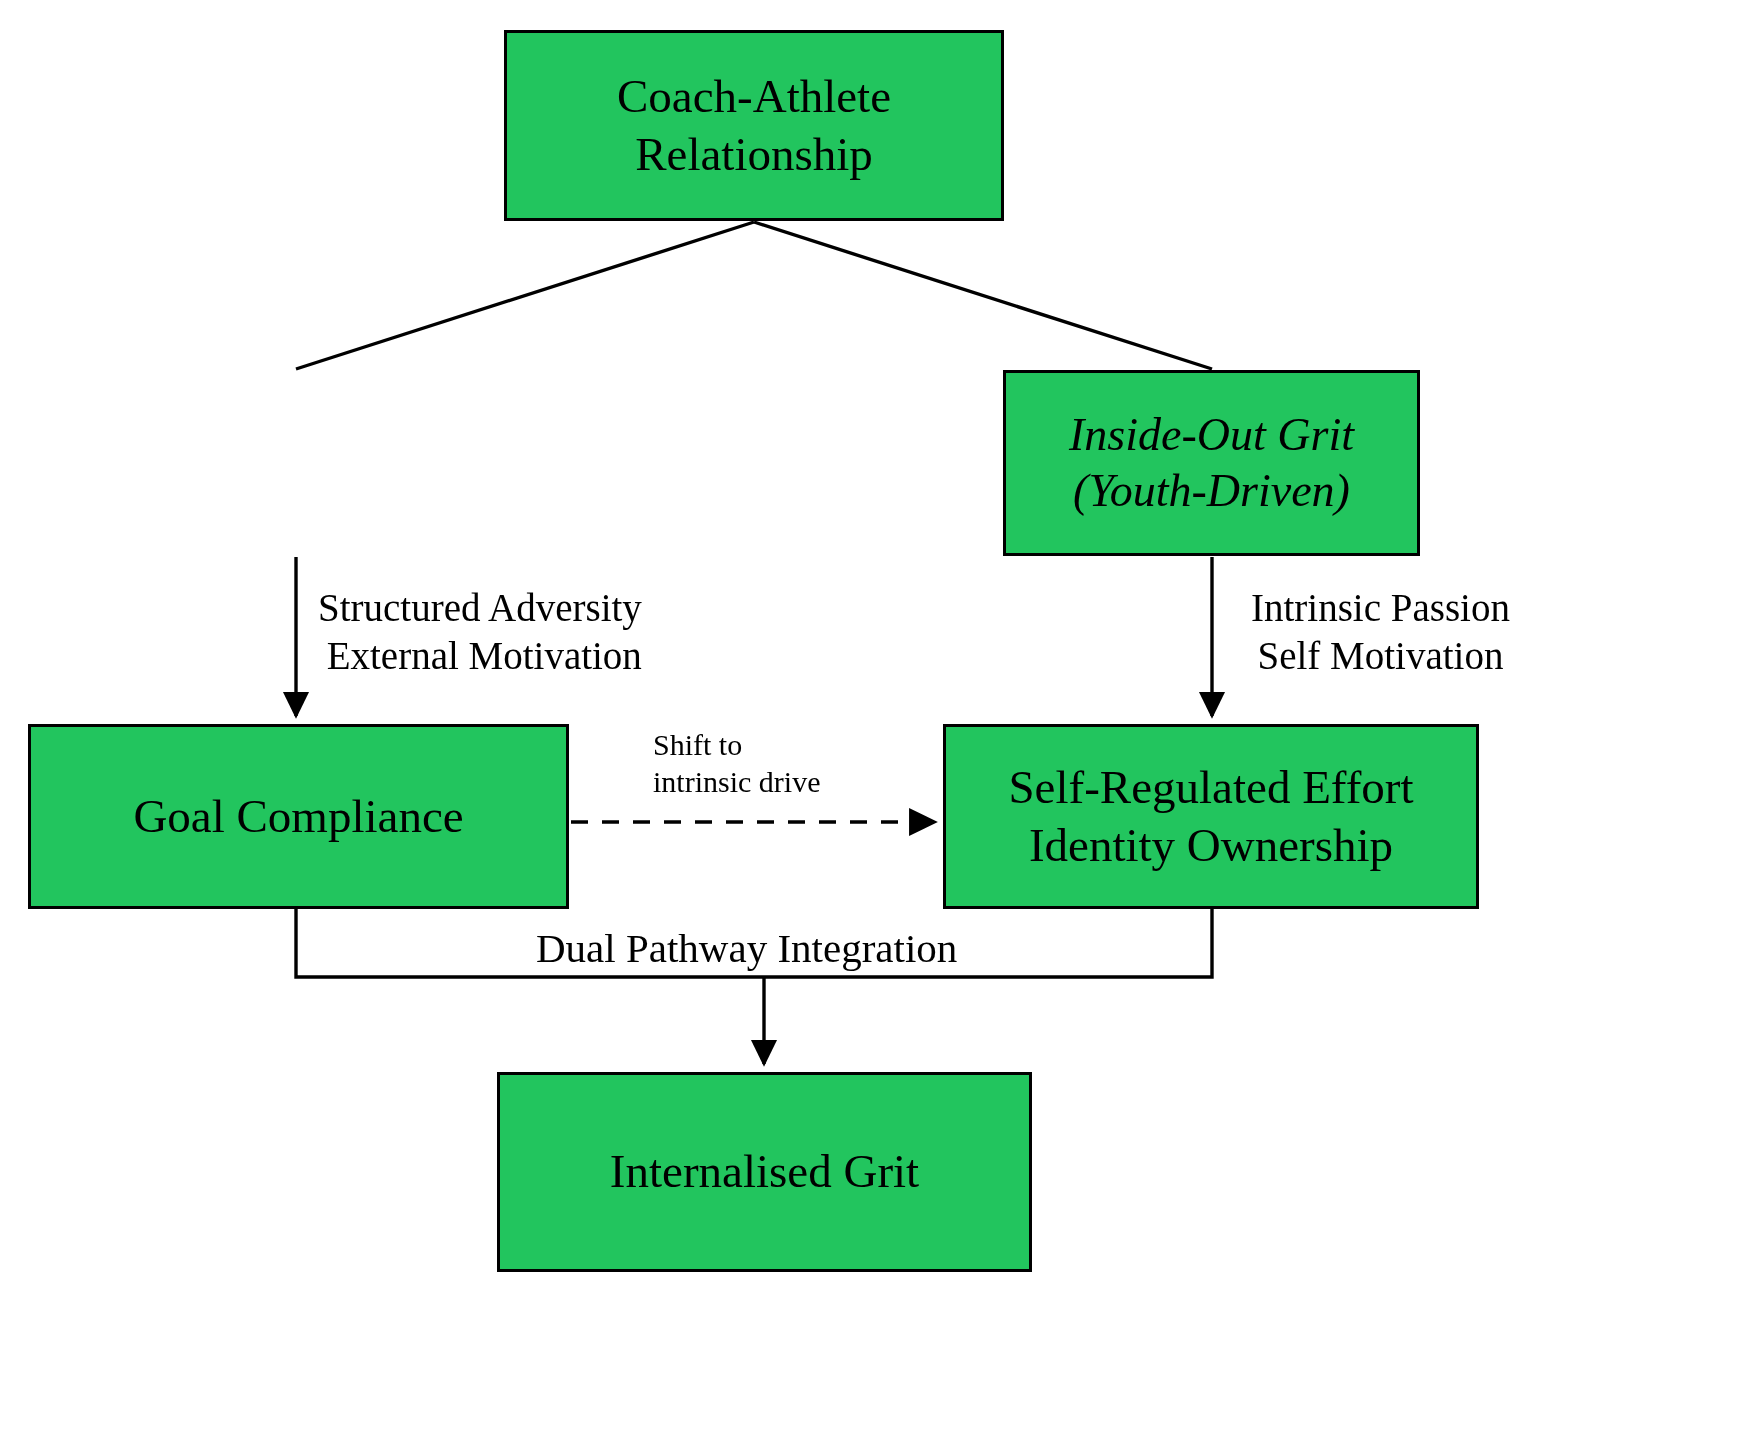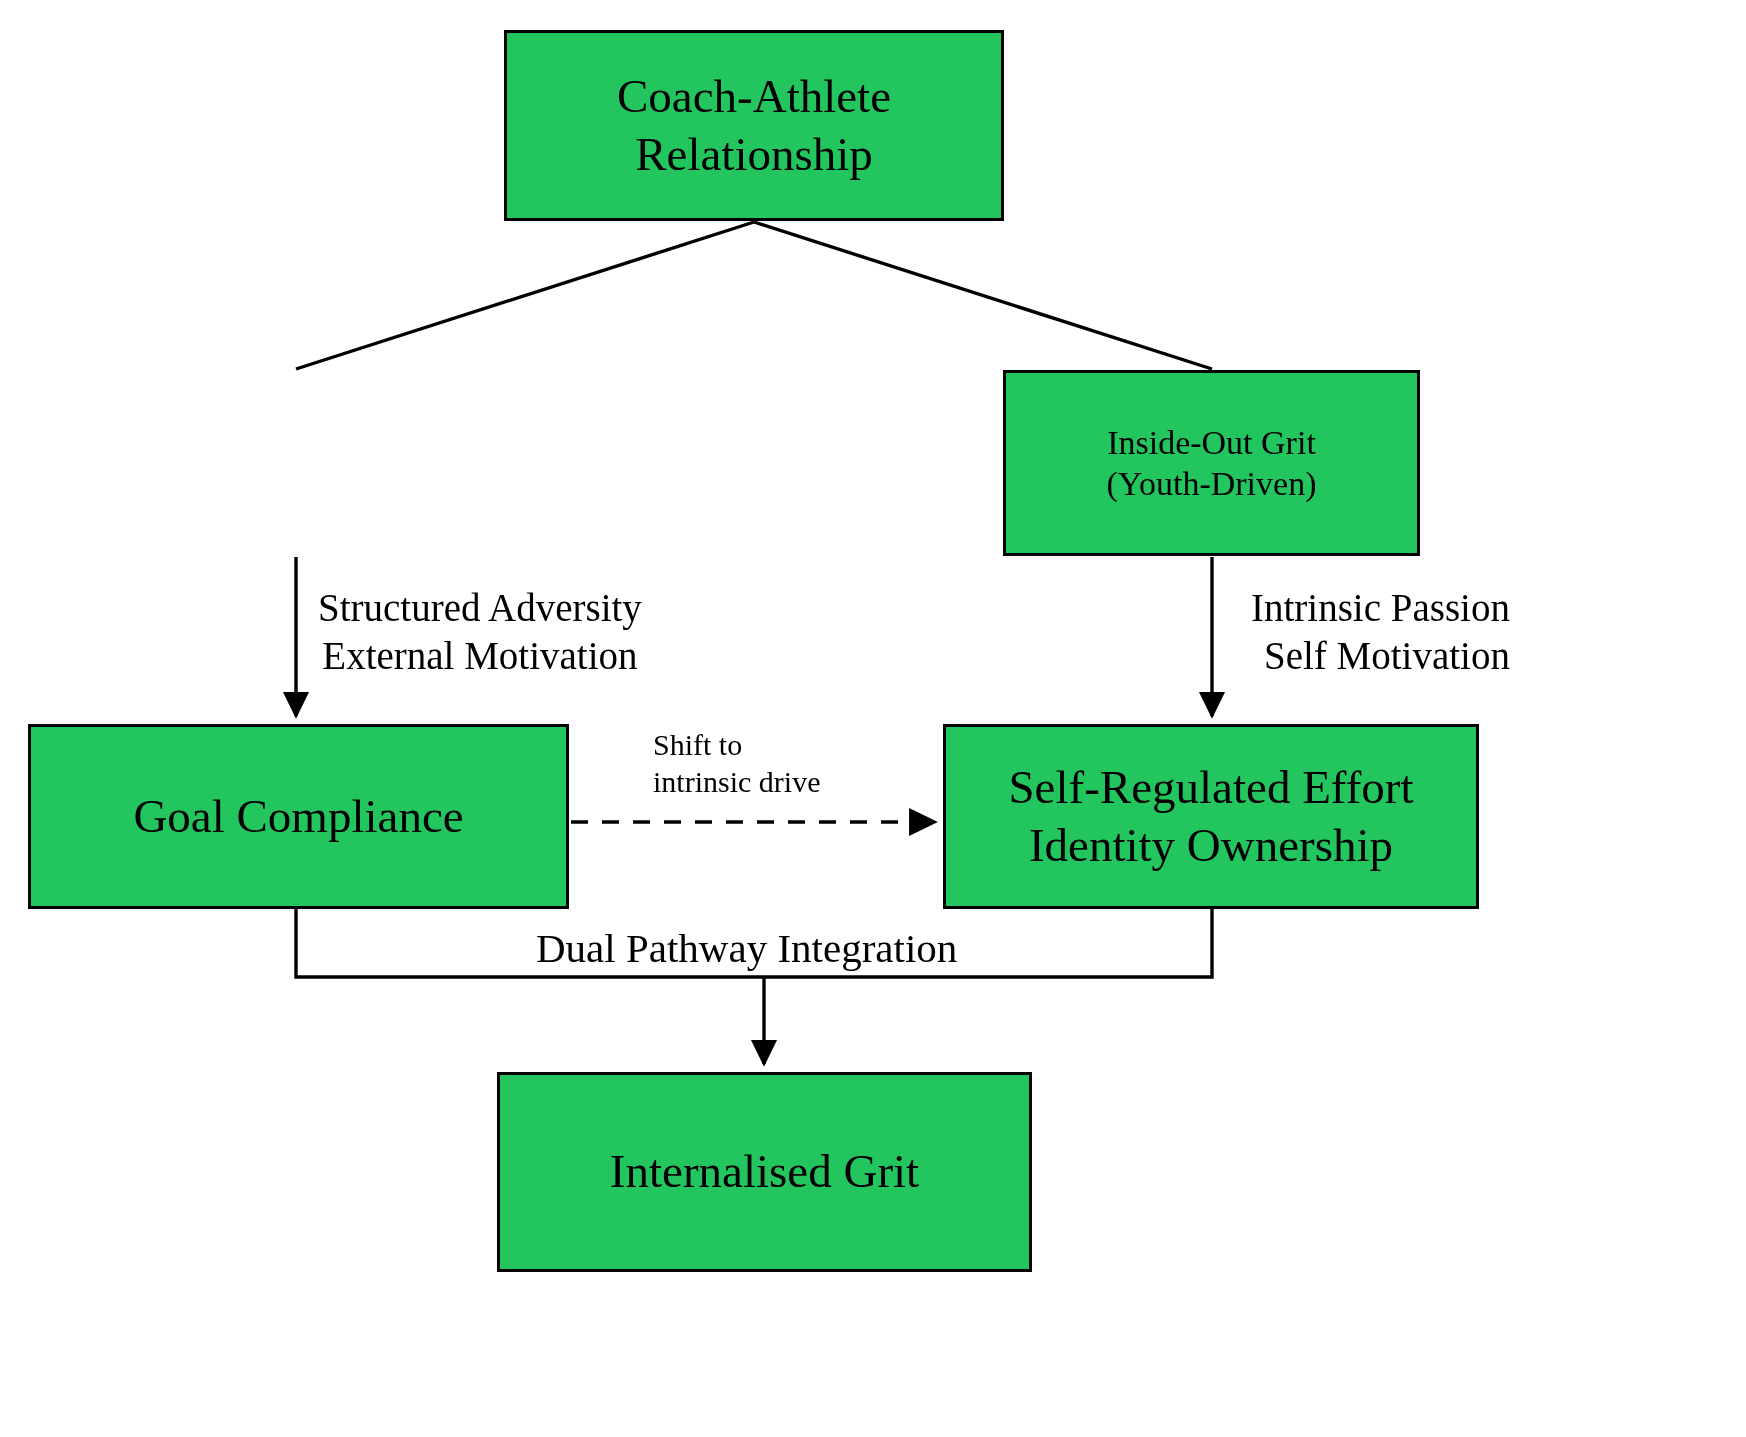--- a/index.html
+++ b/index.html
@@ -46,21 +46,22 @@
   #node-coach-athlete {
     left: 504px; top: 30px; width: 500px; height: 191px;
     font-size: 47px;
   }
   #node-outside-in {
     left: 85px; top: 370px; width: 419px; height: 186px;
     font-size: 46px;
   }
   #node-inside-out {
     left: 1003px; top: 370px; width: 417px; height: 186px;
-    font-size: 34px;
+    font-size: 46px;
+    font-style: italic;
   }
   #node-behaviour-change {
     left: 28px; top: 724px; width: 541px; height: 185px;
     font-size: 47px;
   }
   #node-self-regulated {
     left: 943px; top: 724px; width: 536px; height: 185px;
     font-size: 47px;
   }
   #node-internalised-grit {
@@ -74,26 +75,26 @@
     line-height: 1.24;
     white-space: nowrap;
     z-index: 4;
     color: #000000;
   }
   .edge-label .line { display: block; }
 
   #label-structured {
     left: 318px; top: 584px;
     font-size: 39px;
-    text-align: center;
+    text-align: right;
   }
   #label-intrinsic {
     left: 1251px; top: 584px;
     font-size: 39px;
-    text-align: right;
+    text-align: center;
   }
   #label-shift {
     left: 653px; top: 726px;
     width: 200px;
     font-size: 30px;
     text-align: left;
   }
   #label-dual {
     left: 536px; top: 923px;
     font-size: 41px;

